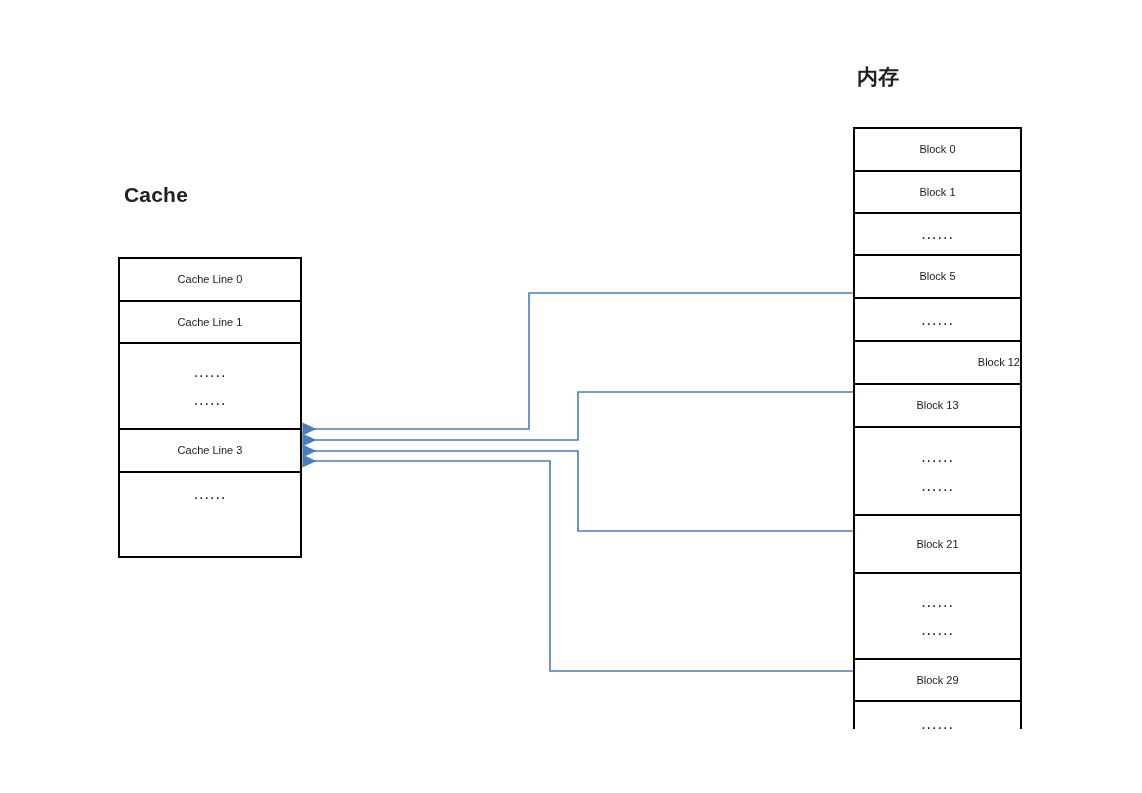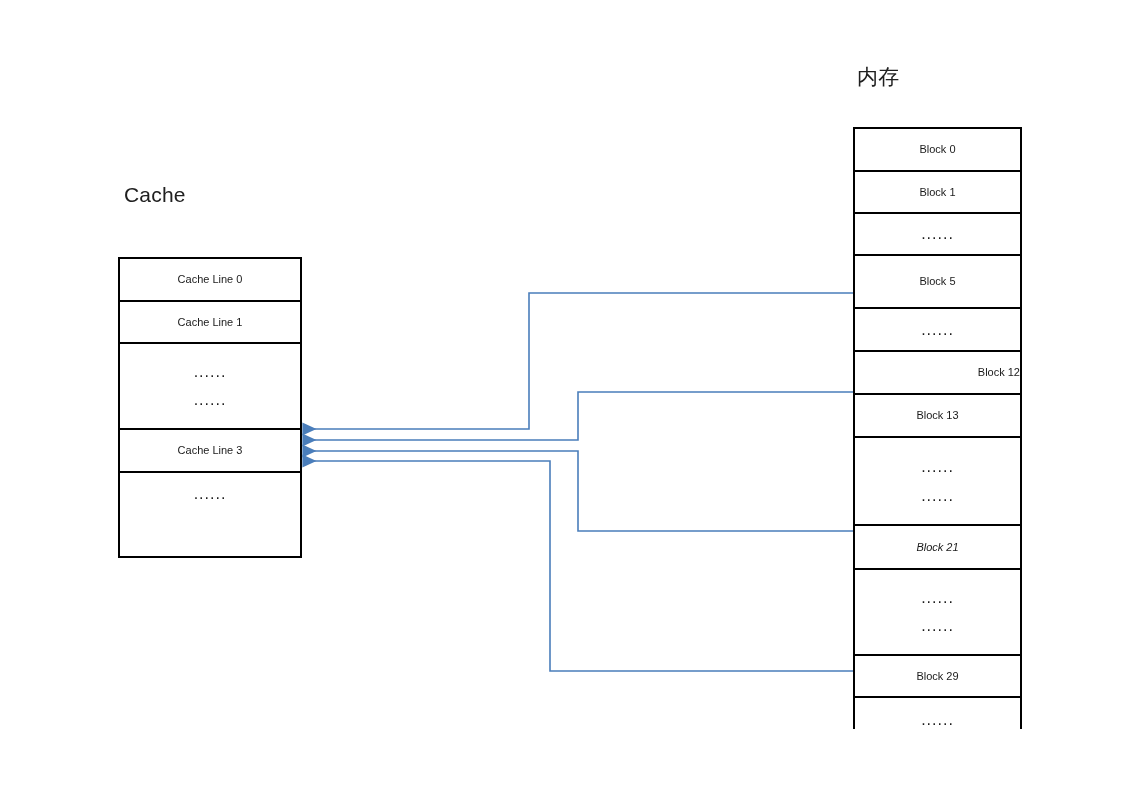--- a/index.html
+++ b/index.html
@@ -17,21 +17,21 @@
   #stage {
     position: absolute;
     left: 0; top: 0;
     width: 1142px;
     height: 793px;
   }
   .title {
     position: absolute;
     font-size: 21px;
     color: #202020;
-    font-weight: 400;
+    font-weight: 700;
     letter-spacing: 0.2px;
     white-space: nowrap;
   }
   #cache-title { left: 124px; top: 183px; }
   #memory-title { left: 857px; top: 63px; }
 
   .stack {
     position: absolute;
     box-sizing: border-box;
     border: 2.5px solid #000000;
@@ -112,37 +112,37 @@
   <div class="stack" id="memory-stack">
       <div class="cell" style="height: 43px;">
         <span>Block 0</span>
       </div>
       <div class="cell" style="height: 42px;">
         <span>Block 1</span>
       </div>
       <div class="cell dots" style="height: 42px;">
         <span>......</span>
       </div>
-      <div class="cell" style="height: 53px; align-items: center;">
+      <div class="cell" style="height: 43px; align-items: center;">
         <span>Block 5</span>
       </div>
       <div class="cell dots" style="height: 43px;">
         <span>......</span>
       </div>
       <div class="cell" style="height: 43px; justify-content: flex-end;">
         <span>Block 12</span>
       </div>
       <div class="cell" style="height: 43px;">
         <span>Block 13</span>
       </div>
       <div class="cell dots dots-tall" style="height: 88px;">
         <span>......</span>
         <span>......</span>
       </div>
-      <div class="cell" style="height: 44px; font-style: italic;">
+      <div class="cell" style="height: 58px;">
         <span>Block 21</span>
       </div>
       <div class="cell dots dots-tall" style="height: 86px;">
         <span>......</span>
         <span>......</span>
       </div>
       <div class="cell" style="height: 42px; text-align: center;">
         <span>Block 29</span>
       </div>
       <div class="cell dots" style="height: 43px;">

